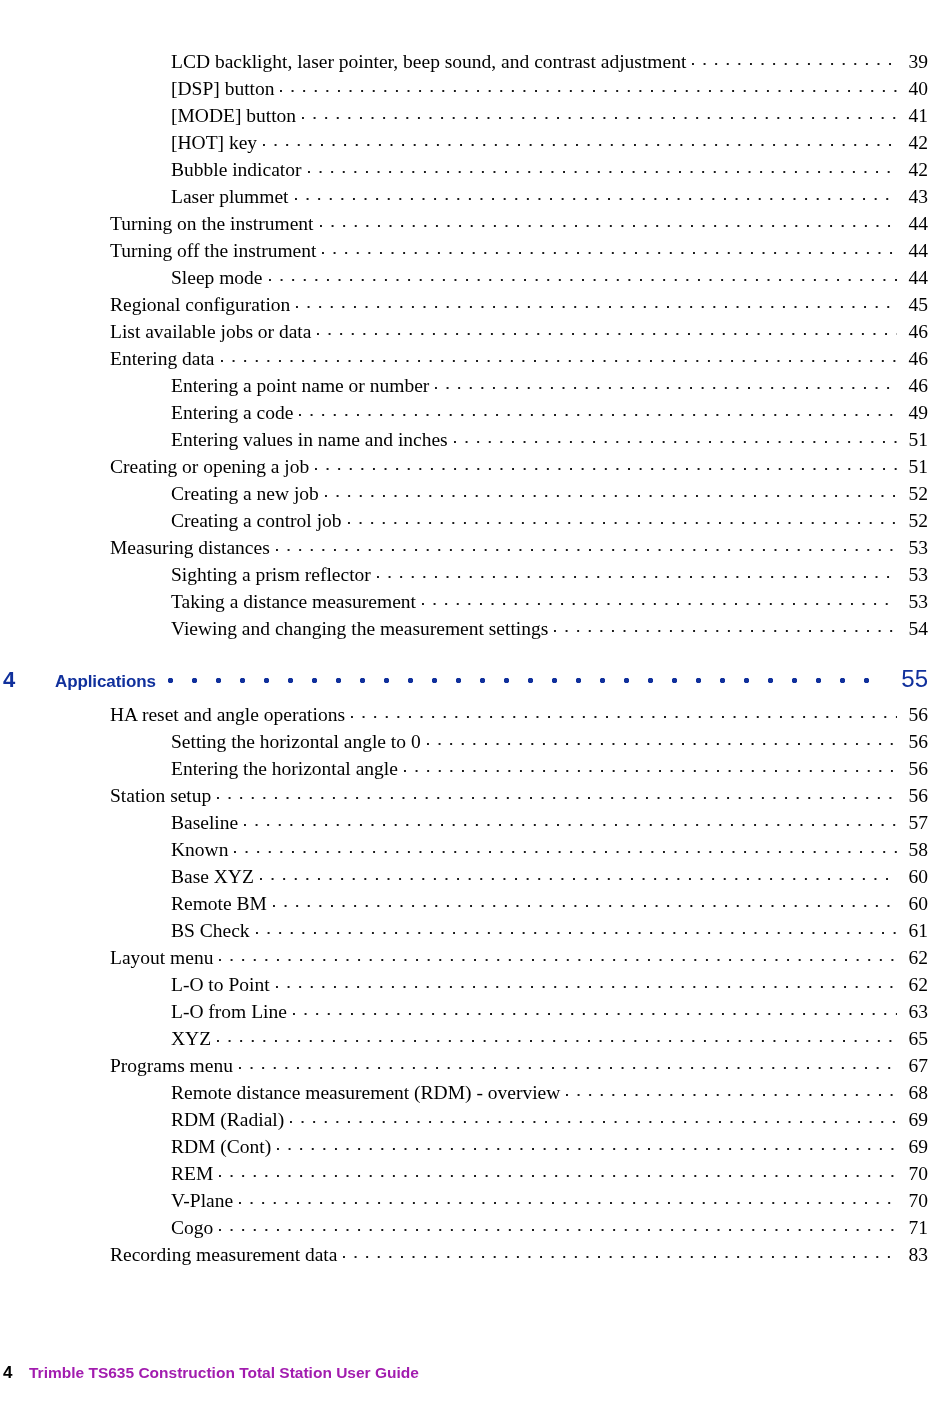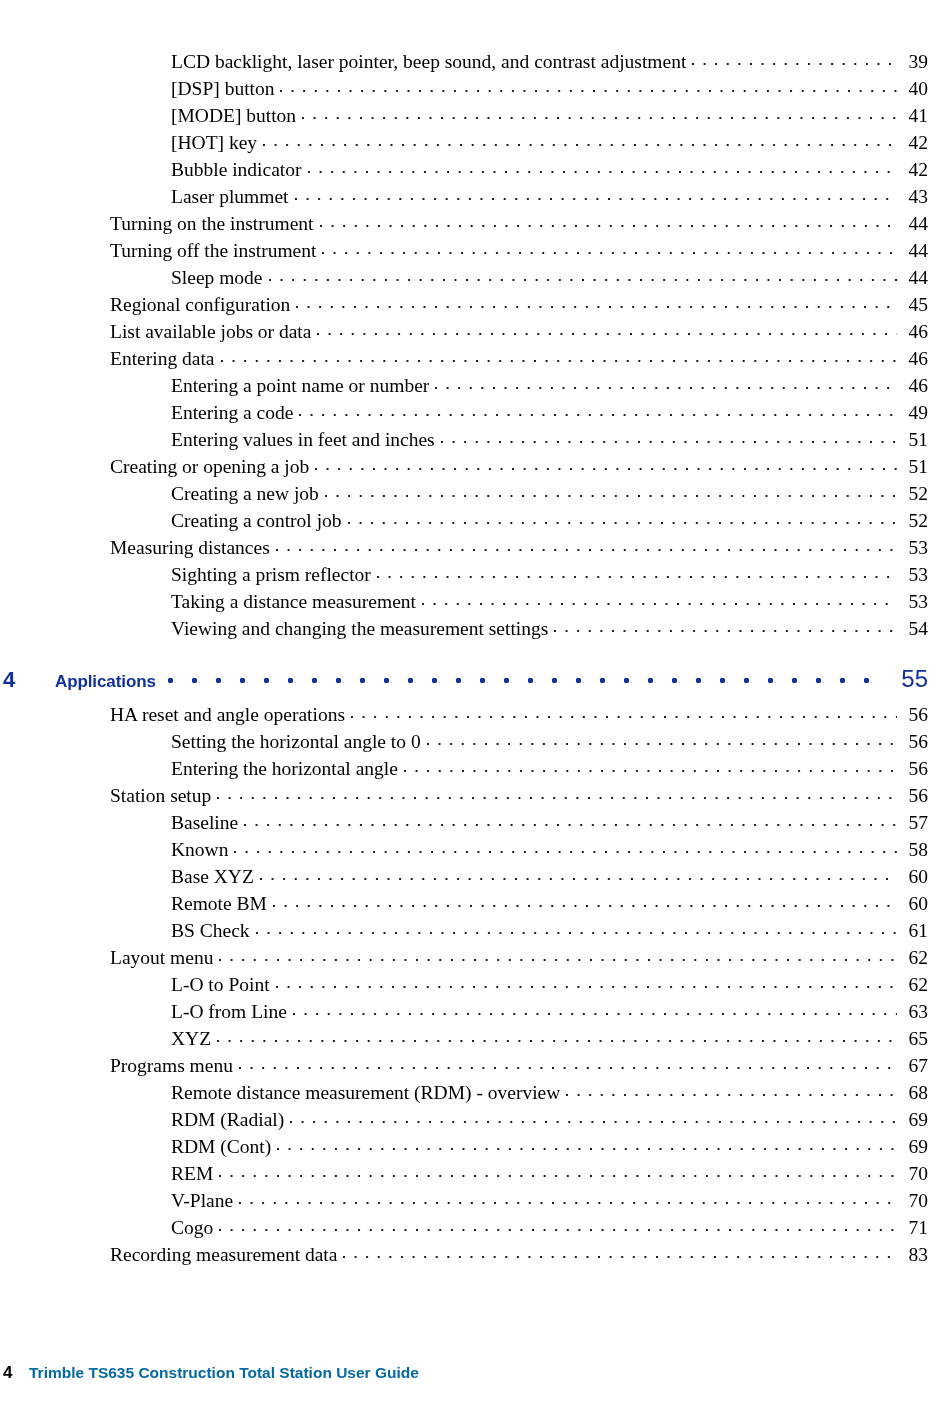--- a/index.html
+++ b/index.html
@@ -141,21 +141,21 @@
     flex: 0 0 29px;
     padding-left: 3px;
     box-sizing: border-box;
     font-weight: bold;
     font-size: 17px;
     color: #000000;
   }
   .footer-text {
     font-size: 15.5px;
     font-weight: bold;
-    color: #0369a1;
+    color: #a21caf;
     white-space: nowrap;
   }
 </style>
 </head>
 <body>
 
 <div id="toc-page">
 
   <div class="toc-list" id="toc-list">
       <div class="toc-row lvl2">
@@ -237,21 +237,21 @@
         <span class="page-cell">46</span>
       </div>
       <div class="toc-row lvl2">
         <span class="chap-num"></span>
         <span class="title-cell">Entering a code</span>
         <span class="leader"></span>
         <span class="page-cell">49</span>
       </div>
       <div class="toc-row lvl2">
         <span class="chap-num"></span>
-        <span class="title-cell">Entering values in feet and inches</span>
+        <span class="title-cell">Entering values in name and inches</span>
         <span class="leader"></span>
         <span class="page-cell">51</span>
       </div>
       <div class="toc-row lvl1">
         <span class="chap-num"></span>
         <span class="title-cell">Creating or opening a job</span>
         <span class="leader"></span>
         <span class="page-cell">51</span>
       </div>
       <div class="toc-row lvl2">

